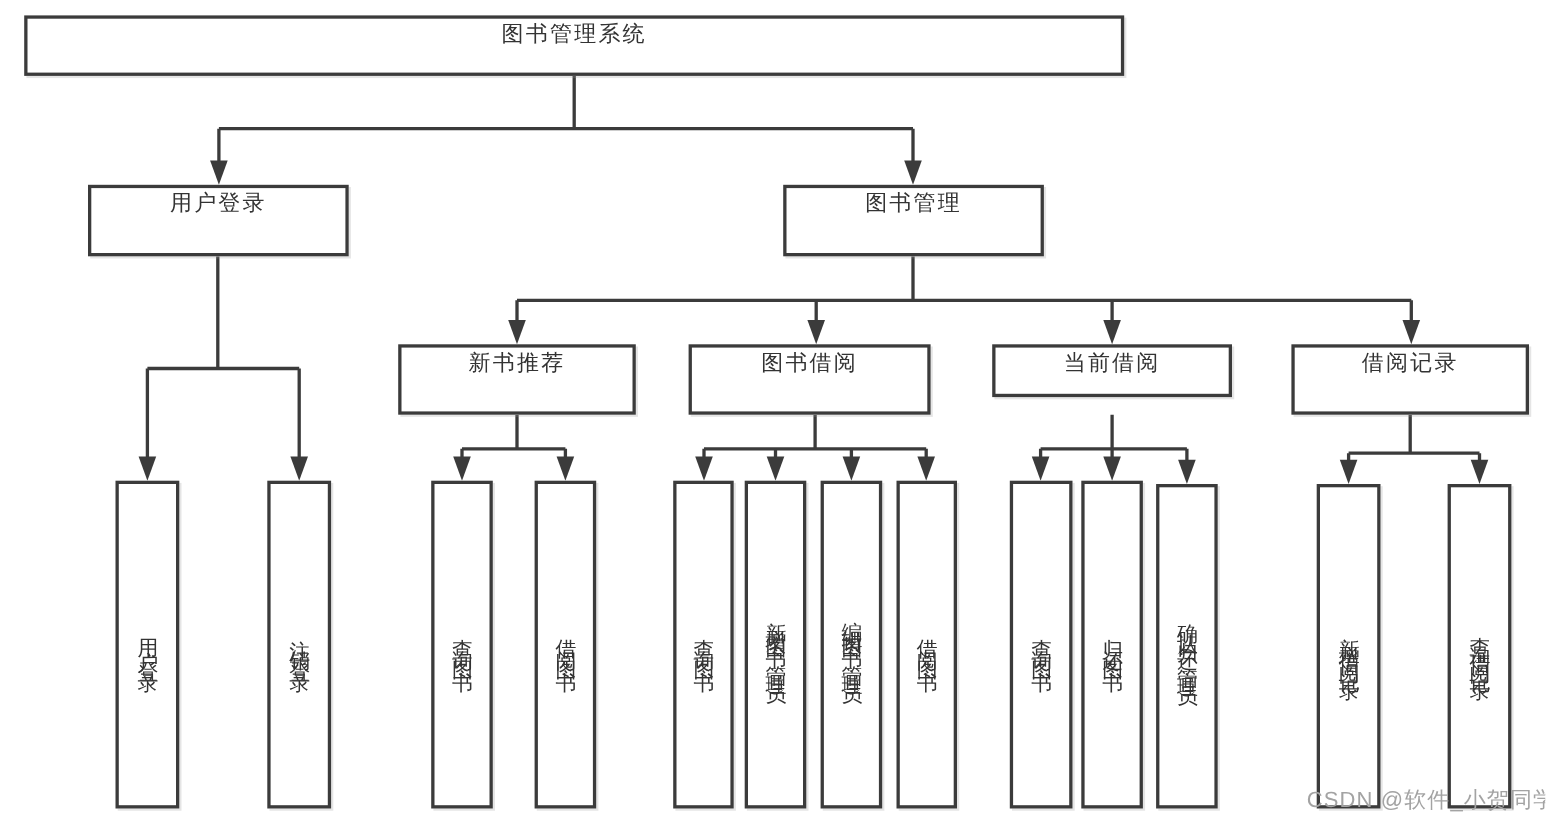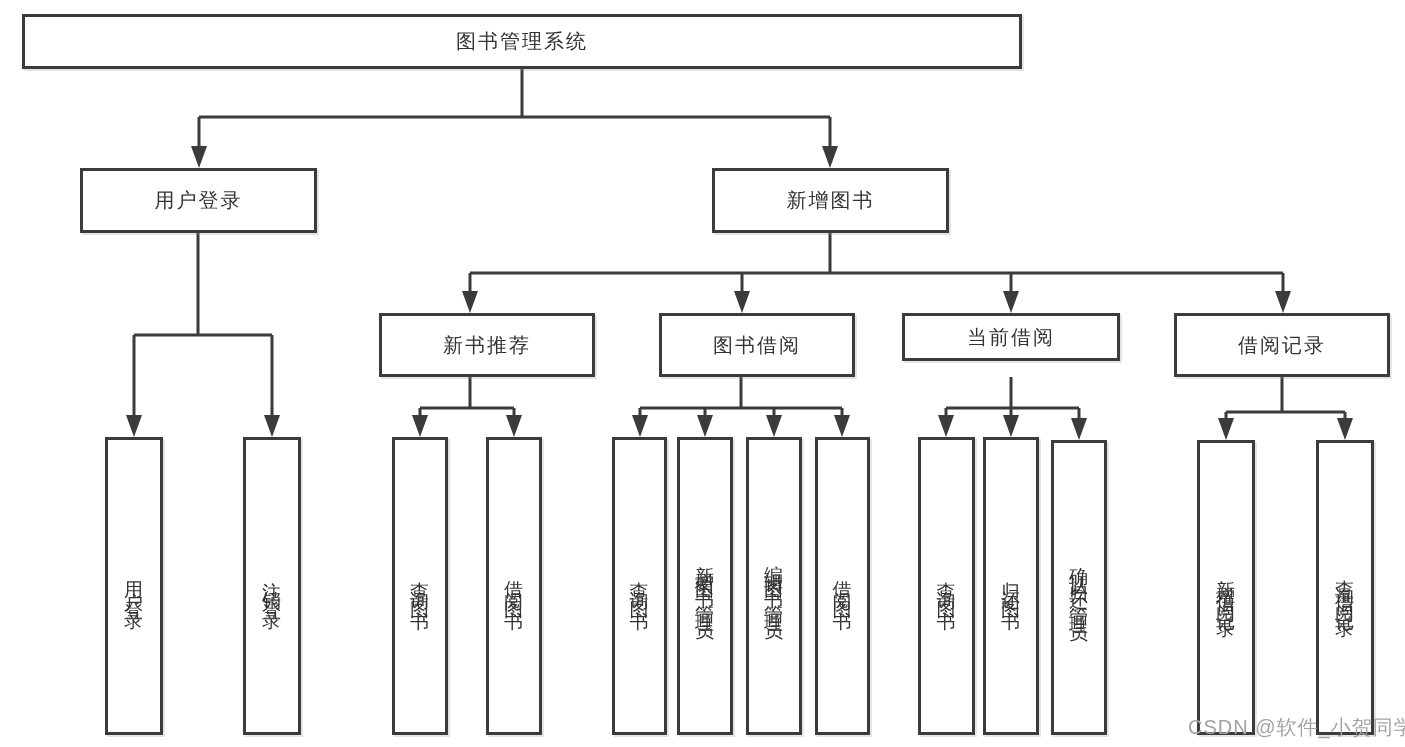--- a/index.html
+++ b/index.html
@@ -9,21 +9,21 @@
     background:#ffffff;
     overflow:hidden;
     font-family:"Liberation Sans","DejaVu Sans",sans-serif;
     color:#333333;
   }
   #wires{position:absolute;left:0;top:0;width:1405px;height:747px;}
   .hbox{
     position:absolute;
     border:3px solid #3b3b3b;
     background:#ffffff;
-    display:flex;align-items:center;justify-content:center;
+    display:flex;align-items:flex-start;justify-content:center;
     font-size:20px;letter-spacing:2px;color:#333333;
     box-shadow:2px 2px 0 rgba(150,150,150,0.25);
     box-sizing:border-box;
   }
   .vbox{
     position:absolute;
     border:3px solid #3b3b3b;
     background:#ffffff;
     display:flex;align-items:center;justify-content:center;
     box-shadow:2px 2px 0 rgba(150,150,150,0.25);
@@ -91,27 +91,27 @@
   </svg>
 
   <div class="hbox" style="left:22px;top:14px;width:1000px;height:55px;">
     <span>图书管理系统</span>
   </div>
 
   <div class="hbox" style="left:80px;top:168px;width:237px;height:65px;">
     <span>用户登录</span>
   </div>
   <div class="hbox" style="left:712px;top:168px;width:237px;height:65px;">
-    <span>新增图书</span>
+    <span>图书管理</span>
   </div>
 
-  <div class="hbox" style="left:362px;top:313px;width:216px;height:64px;margin-left:17px;">
+  <div class="hbox" style="left:362px;top:313px;width:216px;height:64px;">
     <span>新书推荐</span>
   </div>
-  <div class="hbox" style="left:659px;top:313px;width:196px;height:64px;">
+  <div class="hbox" style="left:626px;top:313px;width:220px;height:64px;">
     <span>图书借阅</span>
   </div>
   <div class="hbox" style="left:902px;top:313px;width:218px;height:48px;">
     <span>当前借阅</span>
   </div>
   <div class="hbox" style="left:1174px;top:313px;width:216px;height:64px;">
     <span>借阅记录</span>
   </div>
 
   <div class="vbox" style="left:105px;top:437px;width:58px;height:298px;">

